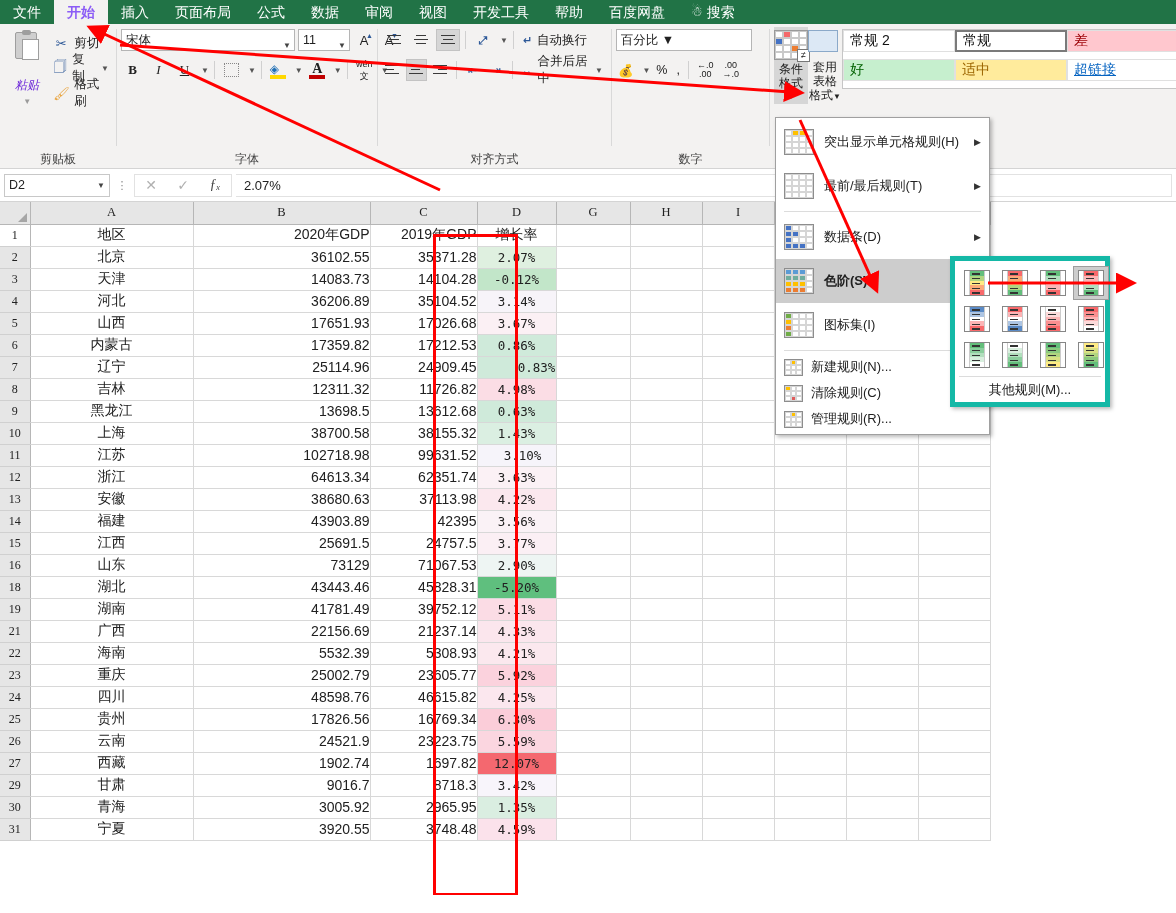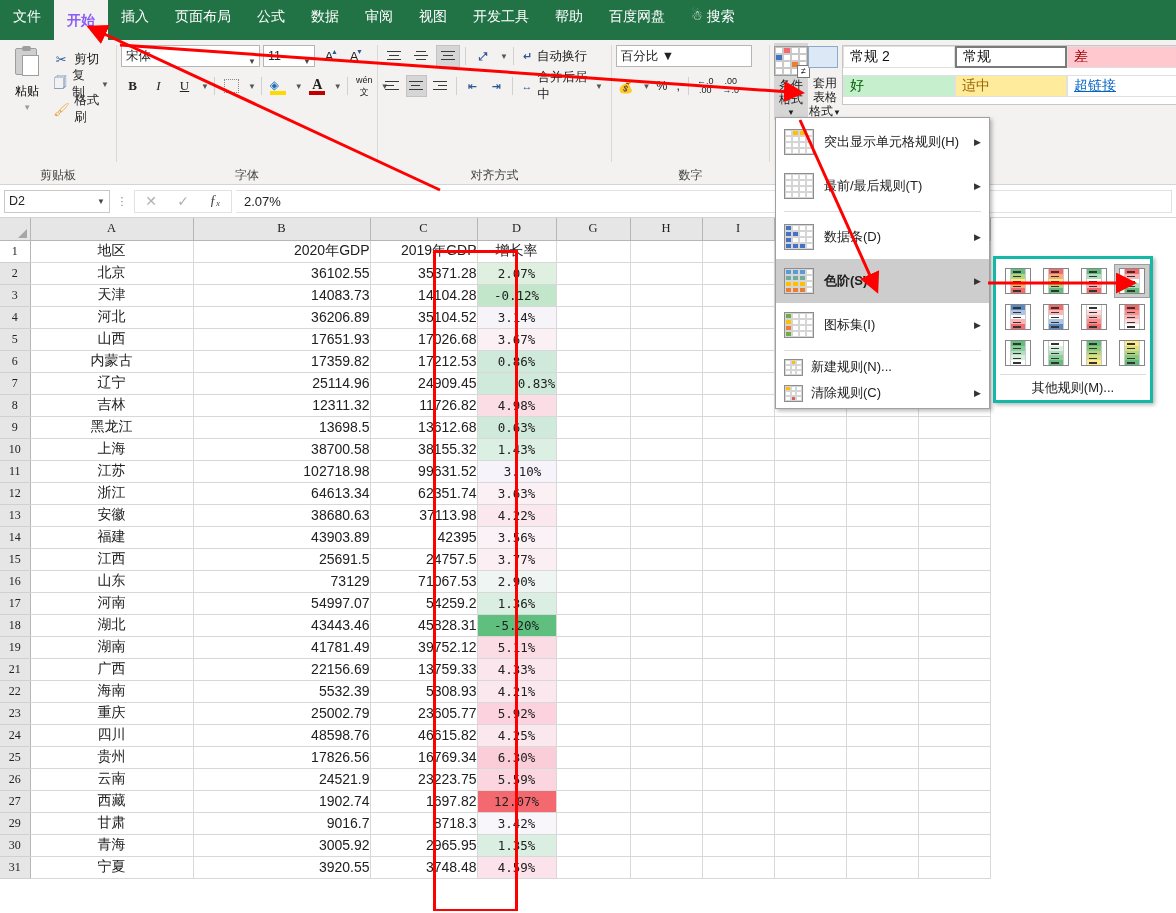--- a/index.html
+++ b/index.html
@@ -6,21 +6,21 @@
   html, body { margin:0; padding:0; }
   body {
     width:1176px; height:913px;
     font-family:"Liberation Sans","DejaVu Sans",sans-serif;
     font-size:12px; color:#212121; overflow:hidden;
     position:relative; background:#fff;
   }
 
   
   .tabbar {
-    height:40px; background:#217346; display:flex; align-items:flex-start;
+    height:24px; background:#217346; display:flex; align-items:center;
     position:relative;
   }
   .tab {
     color:#fff; font-size:14px; padding:0 13px; height:32px;
     line-height:32px; cursor:default; white-space:nowrap;
   }
   .tab.active {
     background:#f3f2f1; color:#8b5cf6; height:40px; line-height:40px;
     font-weight:700;
   }
@@ -54,36 +54,36 @@
     background:#cfcfcf; border:1px solid #9e9e9e; border-radius:2px;
   }
   .paste-ico .clip {
     position:absolute; left:11px; top:-1px; width:9px; height:5px;
     background:#9e9e9e; border-radius:2px;
   }
   .paste-ico .page {
     position:absolute; left:11px; top:8px; width:17px; height:21px;
     background:#fff; border:1px solid #9e9e9e;
   }
-  .paste-lbl { font-size:12px; color:#000000; margin-top:4px; }
+  .paste-lbl { font-size:12px; color:#6d28d9; margin-top:14px;font-style:italic; }
   .paste-arrow { font-size:8px; color:#9a9a9a; margin-top:3px; }
   .clipcol { display:flex; flex-direction:column; gap:3px; padding-top:5px; }
   .cbtn { display:flex; align-items:center; gap:5px; font-size:12.5px; height:22px; padding:0 3px; }
   .cbtn .gi { width:16px; text-align:center; font-size:13px; }
   .sc { color:#2b5797; }
   .cp { color:#2b5797; }
   .fm { color:#e8a33d; }
   .caret { font-size:8px; color:#555; margin-left:2px; }
 
   
   .fontgrp { width:260px; }
   .frow { display:flex; align-items:center; gap:3px; height:26px; }
   .frow2 { margin-top:4px; }
   .fname {
-    width:139px; height:22px; background:#fff; border:1px solid #b5b5b5;
+    width:174px; height:22px; background:#fff; border:1px solid #b5b5b5;
     font-size:12.5px; padding:0 14px 0 4px; line-height:20px; position:relative;
   }
   .fname .dd, .fsize .dd {
     position:absolute; right:3px; top:6px; font-size:8px; color:#444;
   }
   .fsize {
     width:52px; height:22px; background:#fff; border:1px solid #b5b5b5;
     font-size:12.5px; padding:0 14px 0 4px; line-height:20px; position:relative;
   }
   .aup, .adn {
@@ -251,22 +251,22 @@
   }
   .ico-box div { border:0.5px solid #d5d5d5; }
   .ico-sm {
     width:19px; height:17px; border:1px solid #8d8d8d; background:#fff; flex:none;
     display:grid; grid-template-columns:repeat(3,1fr); grid-template-rows:repeat(3,1fr);
   }
   .ico-sm div { border:0.5px solid #d5d5d5; }
 
   
   .csgal {
-    position:absolute; left:993px; top:256px; width:160px;
-    background:#fff; border:3px solid #14b8a6; box-shadow:2px 2px 4px rgba(0,0,0,.28);
+    position:absolute; left:950px; top:256px; width:160px;
+    background:#fff; border:5px solid #14b8a6; box-shadow:2px 2px 4px rgba(0,0,0,.28);
     padding:5px 4px 0 4px; z-index:45;
   }
   .csgrid { display:grid; grid-template-columns:repeat(4,36px); gap:2px; }
   .csitem { width:36px; height:34px; display:flex; align-items:center; justify-content:center; }
   .csitem.sel { background:#cdcdcd; border:1px solid #9d9d9d; }
   .csmini {
     width:26px; height:26px; border:1px solid #868686; background:#fff;
     display:flex; flex-direction:column;
   }
   .csrow { flex:1; display:flex; }
@@ -795,33 +795,20 @@
           <td class="cell cr">71067.53</td>
           <td class="cell cD" style="background: rgb(238, 245, 243);">2.90%</td>
           <td class="cell"></td>
           <td class="cell"></td>
           <td class="cell"></td>
           <td class="cell"></td>
           <td class="cell"></td>
           <td class="cell"></td>
         </tr>
         <tr>
-          <td class="rowhdr">17</td>
-          <td class="cell ca">河南</td>
-          <td class="cell cr">54997.07</td>
-          <td class="cell cr">54259.2</td>
-          <td class="cell cD" style="background: rgb(218, 238, 225);">1.36%</td>
-          <td class="cell"></td>
-          <td class="cell"></td>
-          <td class="cell"></td>
-          <td class="cell"></td>
-          <td class="cell"></td>
-          <td class="cell"></td>
-        </tr>
-        <tr>
           <td class="rowhdr">18</td>
           <td class="cell ca">湖北</td>
           <td class="cell cr">43443.46</td>
           <td class="cell cr">45828.31</td>
           <td class="cell cD" style="background: rgb(95, 191, 126);">-5.20%</td>
           <td class="cell"></td>
           <td class="cell"></td>
           <td class="cell"></td>
           <td class="cell"></td>
           <td class="cell"></td>
@@ -837,21 +824,21 @@
           <td class="cell"></td>
           <td class="cell"></td>
           <td class="cell"></td>
           <td class="cell"></td>
           <td class="cell"></td>
         </tr>
         <tr>
           <td class="rowhdr">21</td>
           <td class="cell ca">广西</td>
           <td class="cell cr">22156.69</td>
-          <td class="cell cr">13759.33</td>
+          <td class="cell cr">21237.14</td>
           <td class="cell cD" style="background: rgb(251, 230, 237);">4.33%</td>
           <td class="cell"></td>
           <td class="cell"></td>
           <td class="cell"></td>
           <td class="cell"></td>
           <td class="cell"></td>
           <td class="cell"></td>
         </tr>
         <tr>
           <td class="rowhdr">22</td>
@@ -1110,20 +1097,34 @@
         <div></div>
       <div></div>
         <div></div>
         <div></div>
       <div></div>
         <div style="background:#e05c5c"></div>
         <div></div>
     </span>
     <span>清除规则(C)</span>
     <span class="arr">▶</span>
+  </div>
+  <div class="cfsmall">
+    <span class="ico-sm">
+      <div></div>
+        <div style="background:#ffc000"></div>
+        <div></div>
+      <div></div>
+        <div></div>
+        <div></div>
+        <div></div>
+        <div></div>
+        <div></div>
+    </span>
+    <span>管理规则(R)...</span>
   </div>
 </div>
 
 <div class="csgal">
   <div class="csgrid" id="cs-grid">
       <div class="csitem">
         <div class="csmini">
           <div class="csrow">
             <div class="c1"></div>
             <div class="c2" style="background:rgb(99,190,123)"></div>

